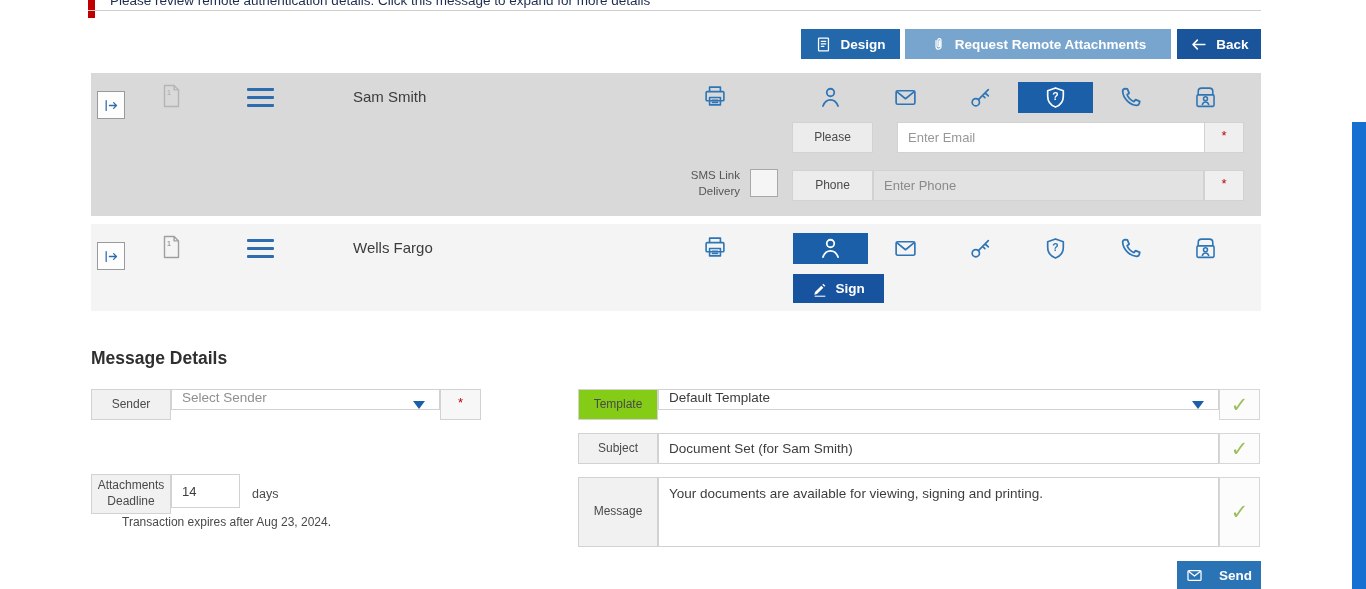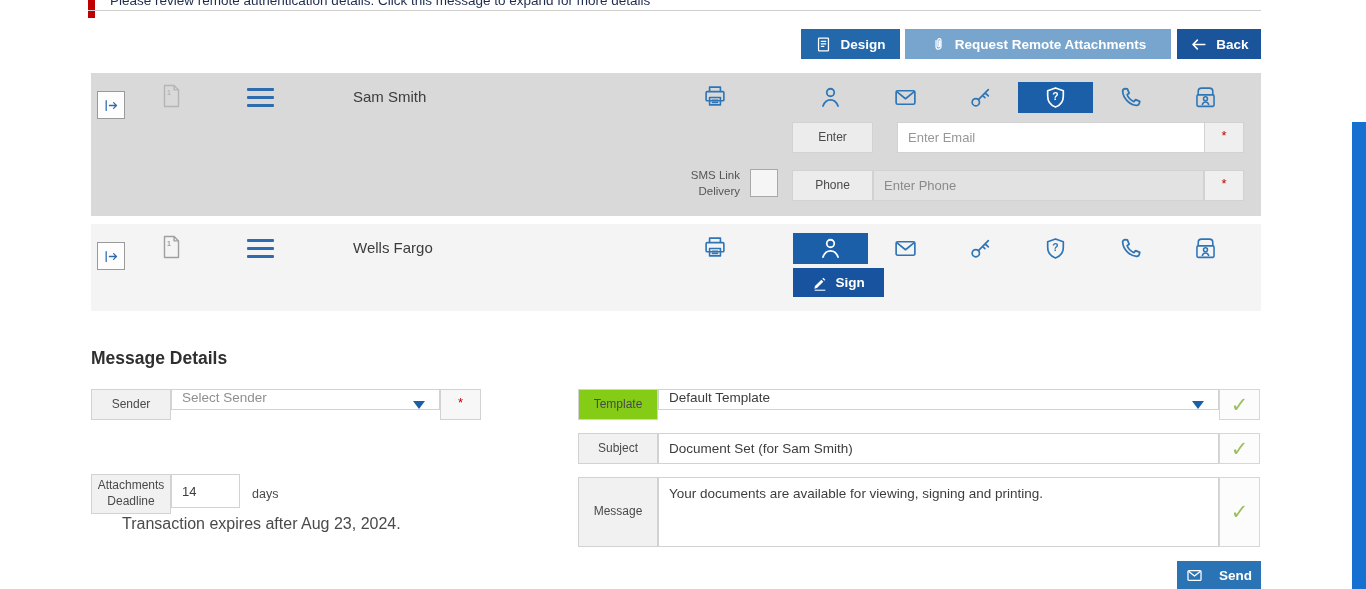--- a/index.html
+++ b/index.html
@@ -40,33 +40,33 @@
            font-family:inherit;color:#3d3d3d;outline:none}
   .f-input::placeholder{color:#979797}
   .f-input.disabled{background:#e2e2e2}
   .f-input.disabled::placeholder{color:#8a8a8a}
   .f-ast{position:absolute;height:31px;width:40px;background:#efefef;border:1px solid #d2d2d2;display:flex;
          align-items:flex-start;justify-content:center;padding-top:5px;color:#c00000;font-size:13px}
   .f-check{position:absolute;width:41px;background:#fcfcfc;border:1px solid #d7d7d7;display:flex;align-items:center;
            justify-content:center;color:#9bbf5a;font-size:21px}
   .sms-label{position:absolute;left:583px;top:94px;width:66px;text-align:right;font-size:11.5px;color:#555;line-height:1.4}
   .sms-checkbox{position:absolute;left:659px;top:96px;width:28px;height:28px;background:#f5f5f5;border:1px solid #a8a8a8;cursor:pointer}
-  .sign-btn{position:absolute;left:702px;top:44px;width:91px;height:29px;background:#17539e;color:#fff;border:none;
+  .sign-btn{position:absolute;left:702px;top:50px;width:91px;height:29px;background:#17539e;color:#fff;border:none;
             display:flex;align-items:center;justify-content:center;gap:7px;font-family:inherit;font-size:13.5px;font-weight:bold;cursor:pointer}
 
   
   .md-title{position:absolute;left:91px;top:348px;font-size:17.5px;font-weight:bold;color:#2f2f2f}
   .dd{position:absolute;height:21px;background:#fff;border:1px solid #d2d2d2;display:flex;align-items:flex-start;
       padding:0 34px 8px 10px;font-size:13.5px;cursor:pointer}
   .dd .tri{position:absolute;right:14px;top:11px;width:0;height:0;border-left:6.5px solid transparent;
            border-right:6.5px solid transparent;border-top:8px solid #1a5fa8}
   .dd-placeholder{color:#8f8f8f}
   .f-area{position:absolute;border:1px solid #d2d2d2;background:#fff;font-family:inherit;font-size:13.5px;color:#3d3d3d;
           padding:8px 10px;resize:none;outline:none}
-  .small-note{position:absolute;font-size:16px;color:#4a4a4a}
+  .small-note{position:absolute;font-size:12px;color:#4a4a4a}
   .send-btn{position:absolute;left:1177px;top:561px;width:84px;height:28px;background:#2a74b6;color:#fff;border:none;
             display:flex;align-items:center;justify-content:center;gap:16px;font-family:inherit;font-size:13.5px;font-weight:bold;cursor:pointer}
   .right-strip{position:absolute;left:1352px;top:122px;width:14px;height:467px;background:#1670d2;cursor:pointer}
 </style>
 </head>
 <body>
 
 <div class="notice-redbar"></div>
 <div class="notice-text">Please review remote authentication details. Click this message to expand for more details</div>
 <div class="notice-divider"></div>
@@ -171,21 +171,21 @@
           <g fill="none" stroke="currentColor" stroke-width="1.5" stroke-linejoin="round">
             <path d="M5 9.5V6.2C5 4.4 6.4 3 8.2 3h7.6C17.6 3 19 4.4 19 6.2v3.3"></path>
             <rect x="3.8" y="9.5" width="16.4" height="11" rx="1.2"></rect>
             <circle cx="12" cy="13.2" r="1.9"></circle>
             <path d="M8.8 19.2c.6-1.9 1.9-2.8 3.2-2.8s2.6.9 3.2 2.8"></path>
           </g>
         </svg>
     </div>
   </div>
 
-  <div class="f-label" style="left:701px;top:49px;width:81px">Enter</div>
+  <div class="f-label" style="left:701px;top:49px;width:81px">Please</div>
   <input class="f-input" style="left: 806px; top: 49px; width: 331px;" placeholder="Enter Email">
   <div class="f-ast" style="left:1113px;top:49px">*</div>
 
   <div class="sms-label">SMS Link Delivery</div>
   <div class="sms-checkbox"></div>
 
   <div class="f-label" style="left:701px;top:97px;width:81px">Phone</div>
   <input class="f-input disabled" style="left: 782px; top: 97px; width: 331px;" placeholder="Enter Phone">
   <div class="f-ast" style="left:1113px;top:97px">*</div>
 </div>

